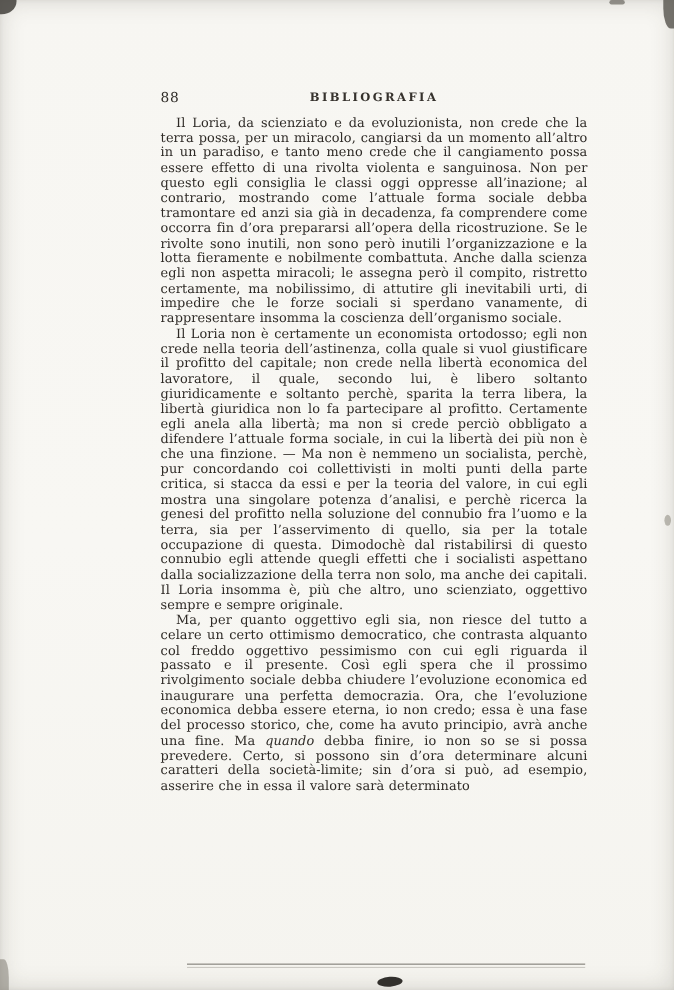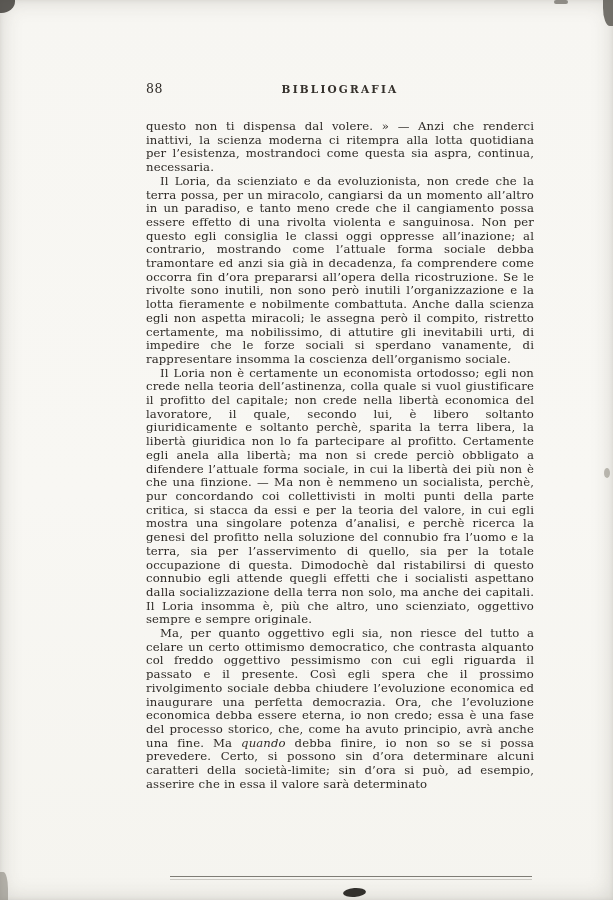--- a/index.html
+++ b/index.html
@@ -67,21 +67,21 @@
   .page-inner {
     position: absolute;
     left: 146px;
     top: 80px;
     width: 388px;
   }
 
   .running-head {
     position: relative;
     height: 16px;
-    margin-bottom: 24px;
+    margin-bottom: 9px;
   }
   .page-number {
     position: absolute;
     left: 0;
     top: 1px;
     font-size: 12.5px;
     letter-spacing: 0.5px;
   }
   .head-title {
     text-align: center;
@@ -120,20 +120,19 @@
 
   <div class="page-inner">
 
     <div class="running-head">
       <span class="page-number">88</span>
       <div class="head-title">BIBLIOGRAFIA</div>
     </div>
 
     <div class="text-block">
 
-    <p class="para"><span>questo non ti dispensa dal volere. » — Anzi che renderci inattivi, la scienza moderna ci ritempra alla lotta quotidiana per l’esistenza, mostrandoci come questa sia aspra, continua, necessaria.</span></p>
         <p class="para indent"><span>Il Loria, da scienziato e da evoluzionista, non crede che la terra possa, per un miracolo, cangiarsi da un momento all’altro in un paradiso, e tanto meno crede che il cangiamento possa essere effetto di una rivolta violenta e sanguinosa. Non per questo egli consiglia le classi oggi oppresse all’inazione; al contrario, mostrando come l’attuale forma sociale debba tramontare ed anzi sia già in decadenza, fa comprendere come occorra fin d’ora prepararsi all’opera della ricostruzione. Se le rivolte sono inutili, non sono però inutili l’organizzazione e la lotta fieramente e nobilmente combattuta. Anche dalla scienza egli non aspetta miracoli; le assegna però il compito, ristretto certamente, ma nobilissimo, di attutire gli inevitabili urti, di impedire che le forze sociali si sperdano vanamente, di rappresentare insomma la coscienza dell’organismo sociale.</span></p>
         <p class="para indent"><span>Il Loria non è certamente un economista ortodosso; egli non crede nella teoria dell’astinenza, colla quale si vuol giustificare il profitto del capitale; non crede nella libertà economica del lavoratore, il quale, secondo lui, è libero soltanto giuridicamente e soltanto perchè, sparita la terra libera, la libertà giuridica non lo fa partecipare al profitto. Certamente egli anela alla libertà; ma non si crede perciò obbligato a difendere l’attuale forma sociale, in cui la libertà dei più non è che una finzione. — Ma non è nemmeno un socialista, perchè, pur concordando coi collettivisti in molti punti della parte critica, si stacca da essi e per la teoria del valore, in cui egli mostra una singolare potenza d’analisi, e perchè ricerca la genesi del profitto nella soluzione del connubio fra l’uomo e la terra, sia per l’asservimento di quello, sia per la totale occupazione di questa. Dimodochè dal ristabilirsi di questo connubio egli attende quegli effetti che i socialisti aspettano dalla socializzazione della terra non solo, ma anche dei capitali. Il Loria insomma è, più che altro, uno scienziato, oggettivo sempre e sempre originale.</span></p>
         <p class="para indent"><span>Ma, per quanto oggettivo egli sia, non riesce del tutto a celare un certo ottimismo democratico, che contrasta alquanto col freddo oggettivo pessimismo con cui egli riguarda il passato e il presente. Così egli spera che il prossimo rivolgimento sociale debba chiudere l’evoluzione economica ed inaugurare una perfetta democrazia. Ora, che l’evoluzione economica debba essere eterna, io non credo; essa è una fase del processo storico, che, come ha avuto principio, avrà anche una fine. Ma </span><i>quando</i><span> debba finire, io non so se si possa prevedere. Certo, si possono sin d’ora determinare alcuni caratteri della società-limite; sin d’ora si può, ad esempio, asserire che in essa il valore sarà determinato</span></p>
       </div>
 
   </div>
 </div>
 
 </body></html>

